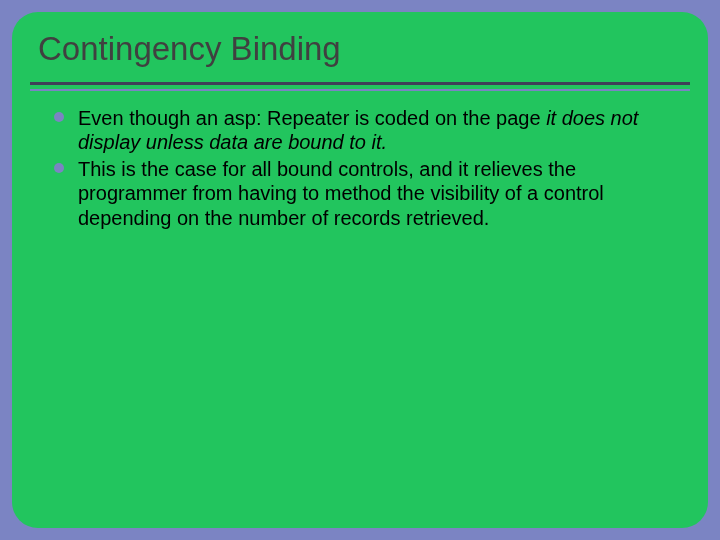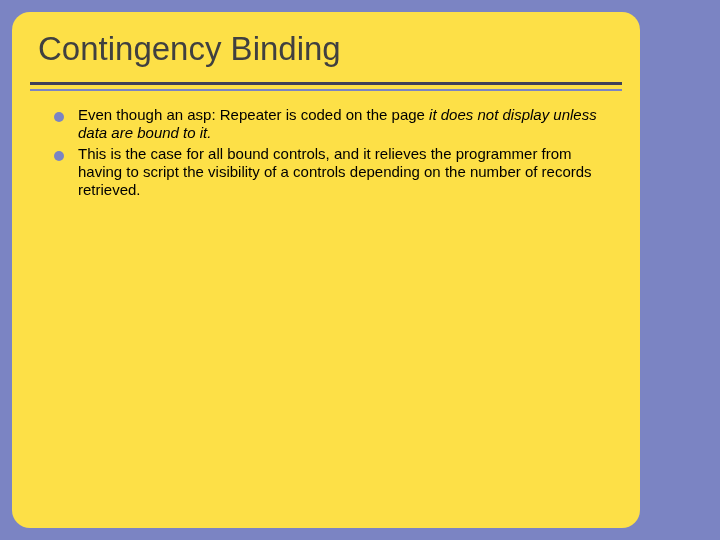--- a/index.html
+++ b/index.html
@@ -6,24 +6,24 @@
   html, body { width: 720px; height: 540px; overflow: hidden; }
   body {
     background: #7b84c3;
     font-family: Arial, Helvetica, sans-serif;
     position: relative;
   }
   .card {
     position: absolute;
     left: 12px;
     top: 12px;
-    width: 628px;
+    width: 696px;
     height: 516px;
-    background: #fde047;
-    border-radius: 18px;
+    background: #22c55e;
+    border-radius: 26px;
     padding: 18px 30px 30px 30px;
   }
   .title {
     font-size: 33px;
     color: #404040;
     font-weight: 400;
     margin-left: -4px;
     margin-bottom: 10px;
   }
   .rule-wrap {
@@ -47,21 +47,21 @@
     top: 94px;
     left: 40px;
     right: 34px;
   }
   ul.bullets {
     list-style: none;
   }
   ul.bullets li {
     position: relative;
     padding-left: 26px;
-    font-size: 15px;
+    font-size: 20px;
     line-height: 1.22;
     color: #000000;
     margin-bottom: 2px;
   }
   ul.bullets li::before {
     content: "";
     position: absolute;
     left: 2px;
     top: 6px;
     width: 10px;
@@ -81,17 +81,17 @@
     <div class="rule1"></div>
     <div class="rule2"></div>
   </div>
 
   <div class="content">
     <ul class="bullets">
       <li>
         <span>Even though an asp: Repeater is coded on the page </span><span class="i">it does not display unless data are bound to it.</span>
       </li>
       <li>
-        <span>This is the case for all bound controls, and it relieves the programmer from having to script the visibility of a controls depending on the number of records retrieved.</span>
+        <span>This is the case for all bound controls, and it relieves the programmer from having to method the visibility of a control depending on the number of records retrieved.</span>
       </li>
     </ul>
   </div>
 </div>
 
 </body></html>

